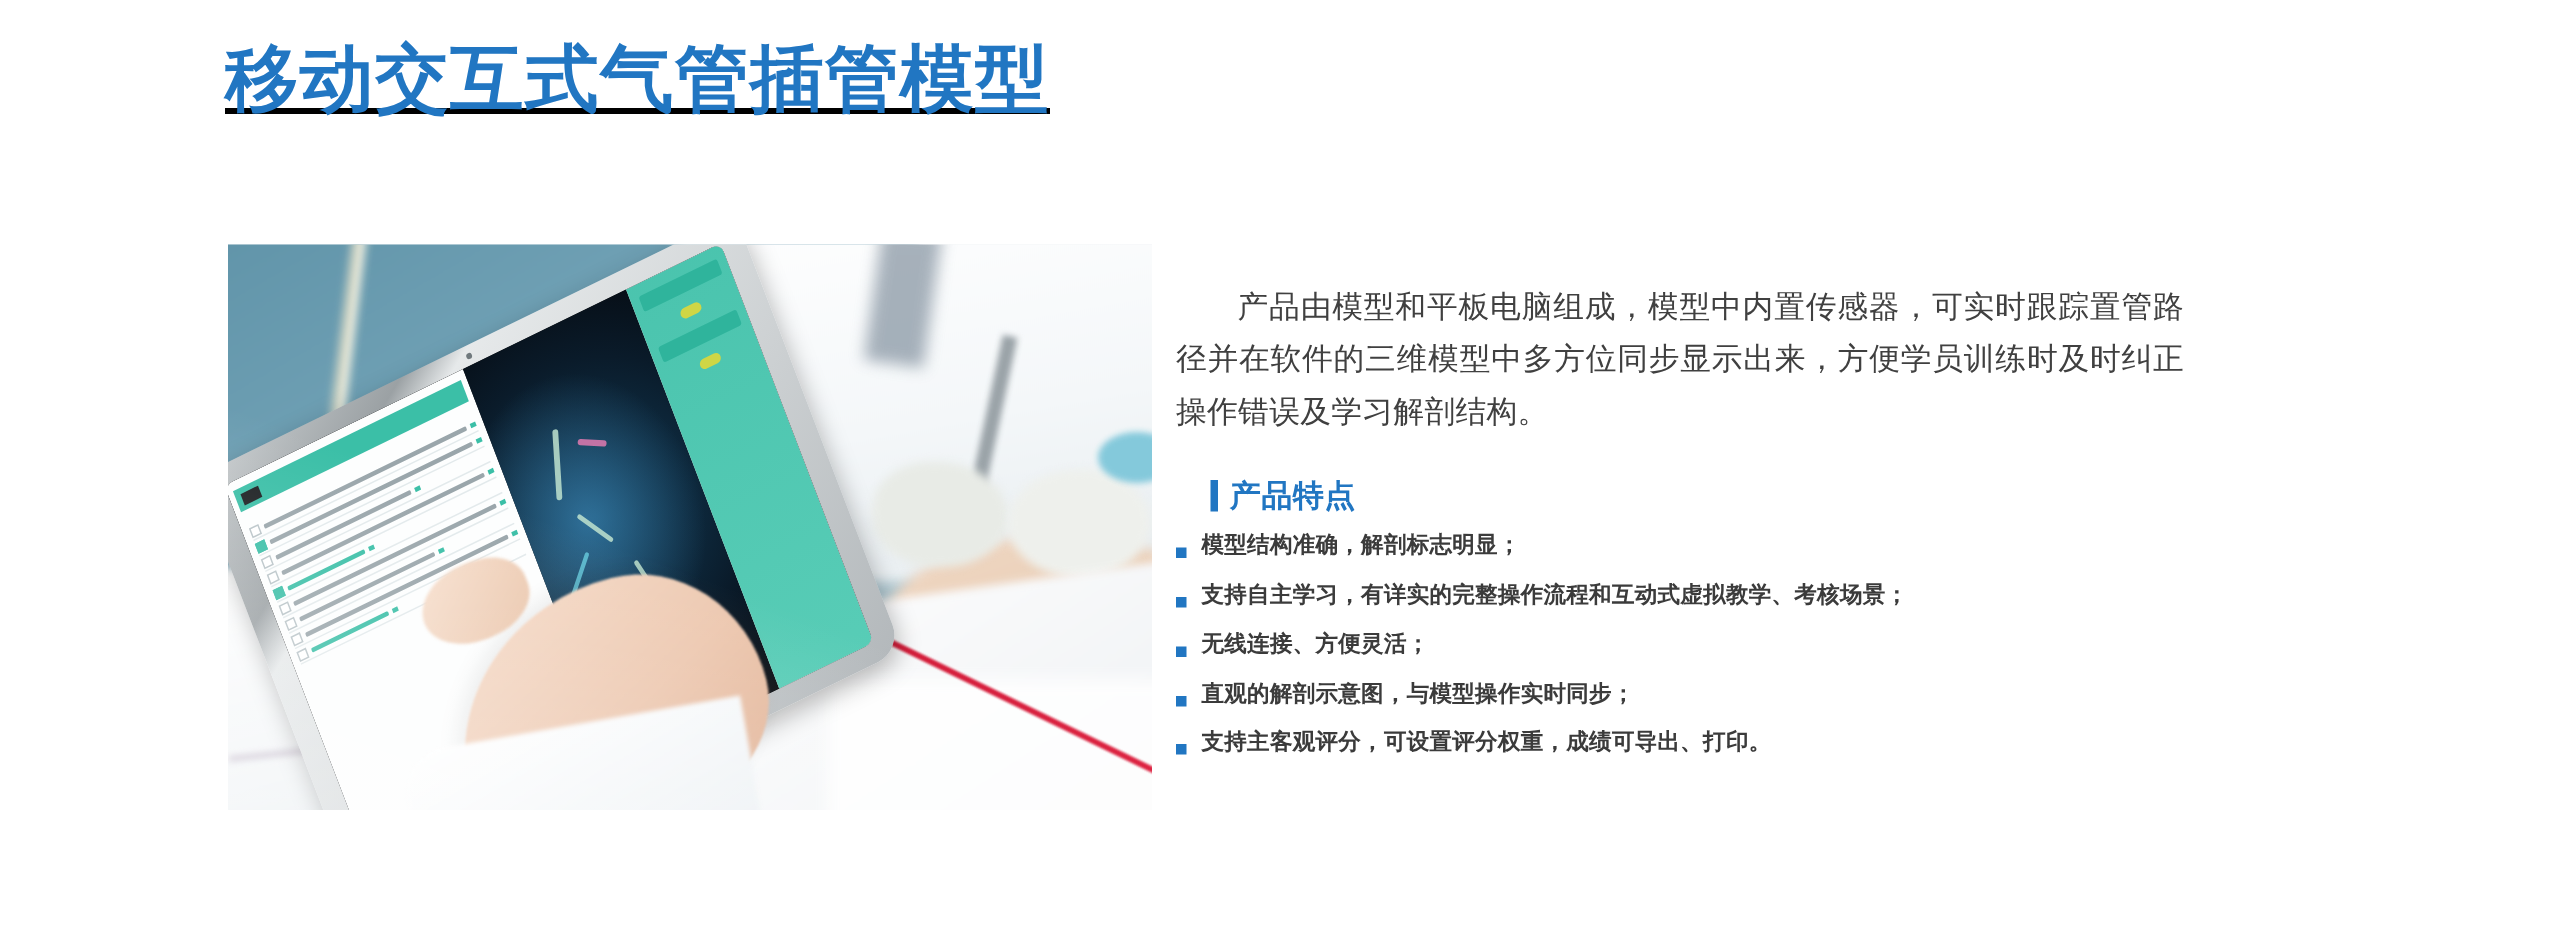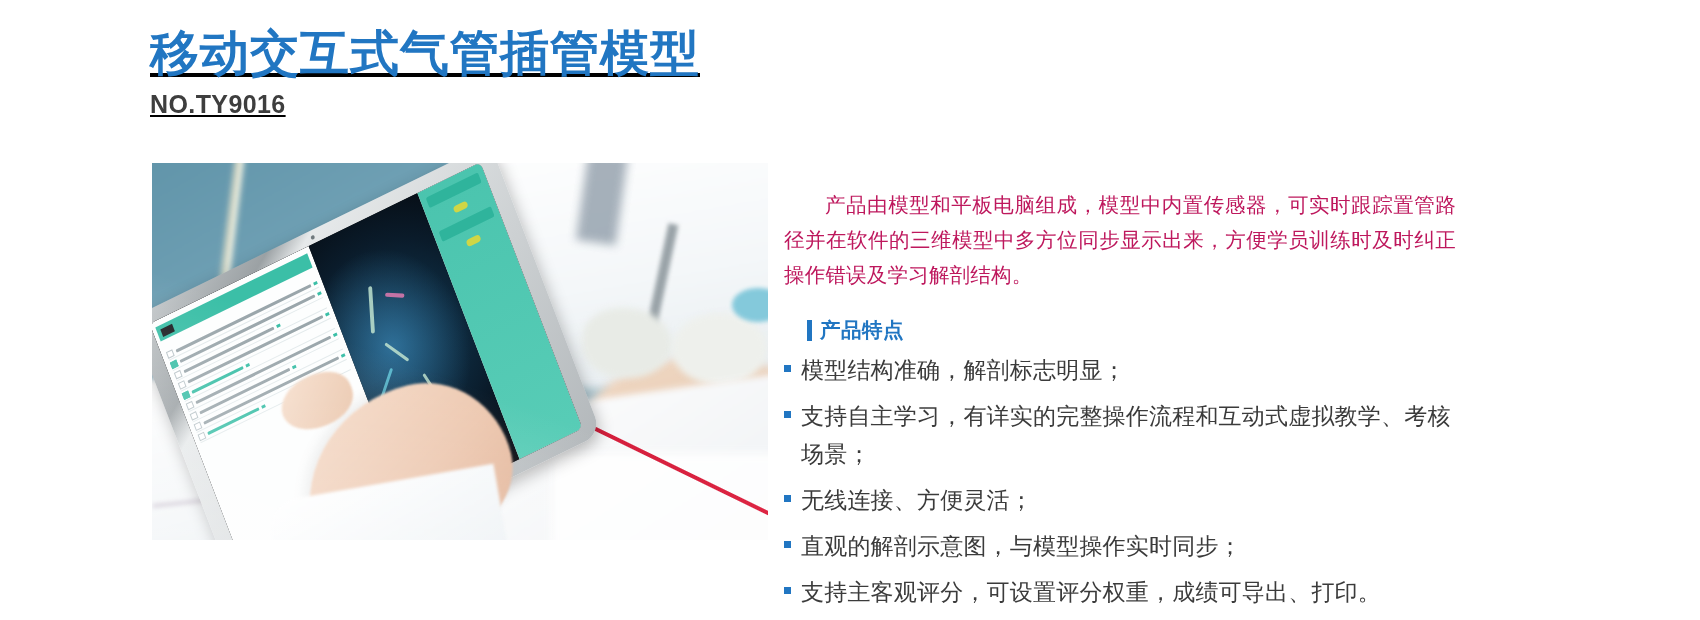--- a/index.html
+++ b/index.html
@@ -237,21 +237,21 @@
   }
   .photo-haze {
     inset: 0; width: 100%; height: 100%;
     background: linear-gradient(200deg, rgba(255,255,255,0) 55%, rgba(255,255,255,.35) 100%);
   }
 
   
   #content { position: absolute; left: 784px; top: 166px; width: 672px; }
 
   #description {
-    color: #be185d;
+    color: #404040;
     font-size: 20.5px;
     line-height: 1.72;
     text-align: justify;
     text-indent: 2em;
     letter-spacing: 0.2px;
   }
 
   #features-heading {
     display: flex; align-items: center; gap: 8px;
     margin-top: 24px; margin-bottom: 8px; padding-left: 23px;
@@ -264,29 +264,28 @@
   }
 
   .feature-item {
     display: flex; align-items: flex-start; gap: 10px;
     margin-top: 8px;
   }
   .feature-item .sq {
     width: 7px; height: 7px; background: #2176c2; flex: none; margin-top: 13px;
   }
   .feature-item .lbl {
-    color: #3b3b3b; font-size: 23px; line-height: 1.65; letter-spacing: .2px;
+    color: #3b3b3b; font-size: 15px; line-height: 1.65; letter-spacing: .2px; font-weight: bold;
   }
 </style>
 </head>
 <body>
 
 <div id="header">
   <div id="product-title">移动交互式气管插管模型</div>
-  <div id="product-code">NO.TY9016</div>
 </div>
 
 <div id="product-photo">
   <div class="ph-layer drape"></div>
   <div class="ph-layer drape-tube"></div>
   <div class="ph-layer drape-clip"></div>
 
   <div class="ph-layer coat-a"></div>
   <div class="ph-layer coat-collar"></div>
   <div class="ph-layer manikin"></div>

